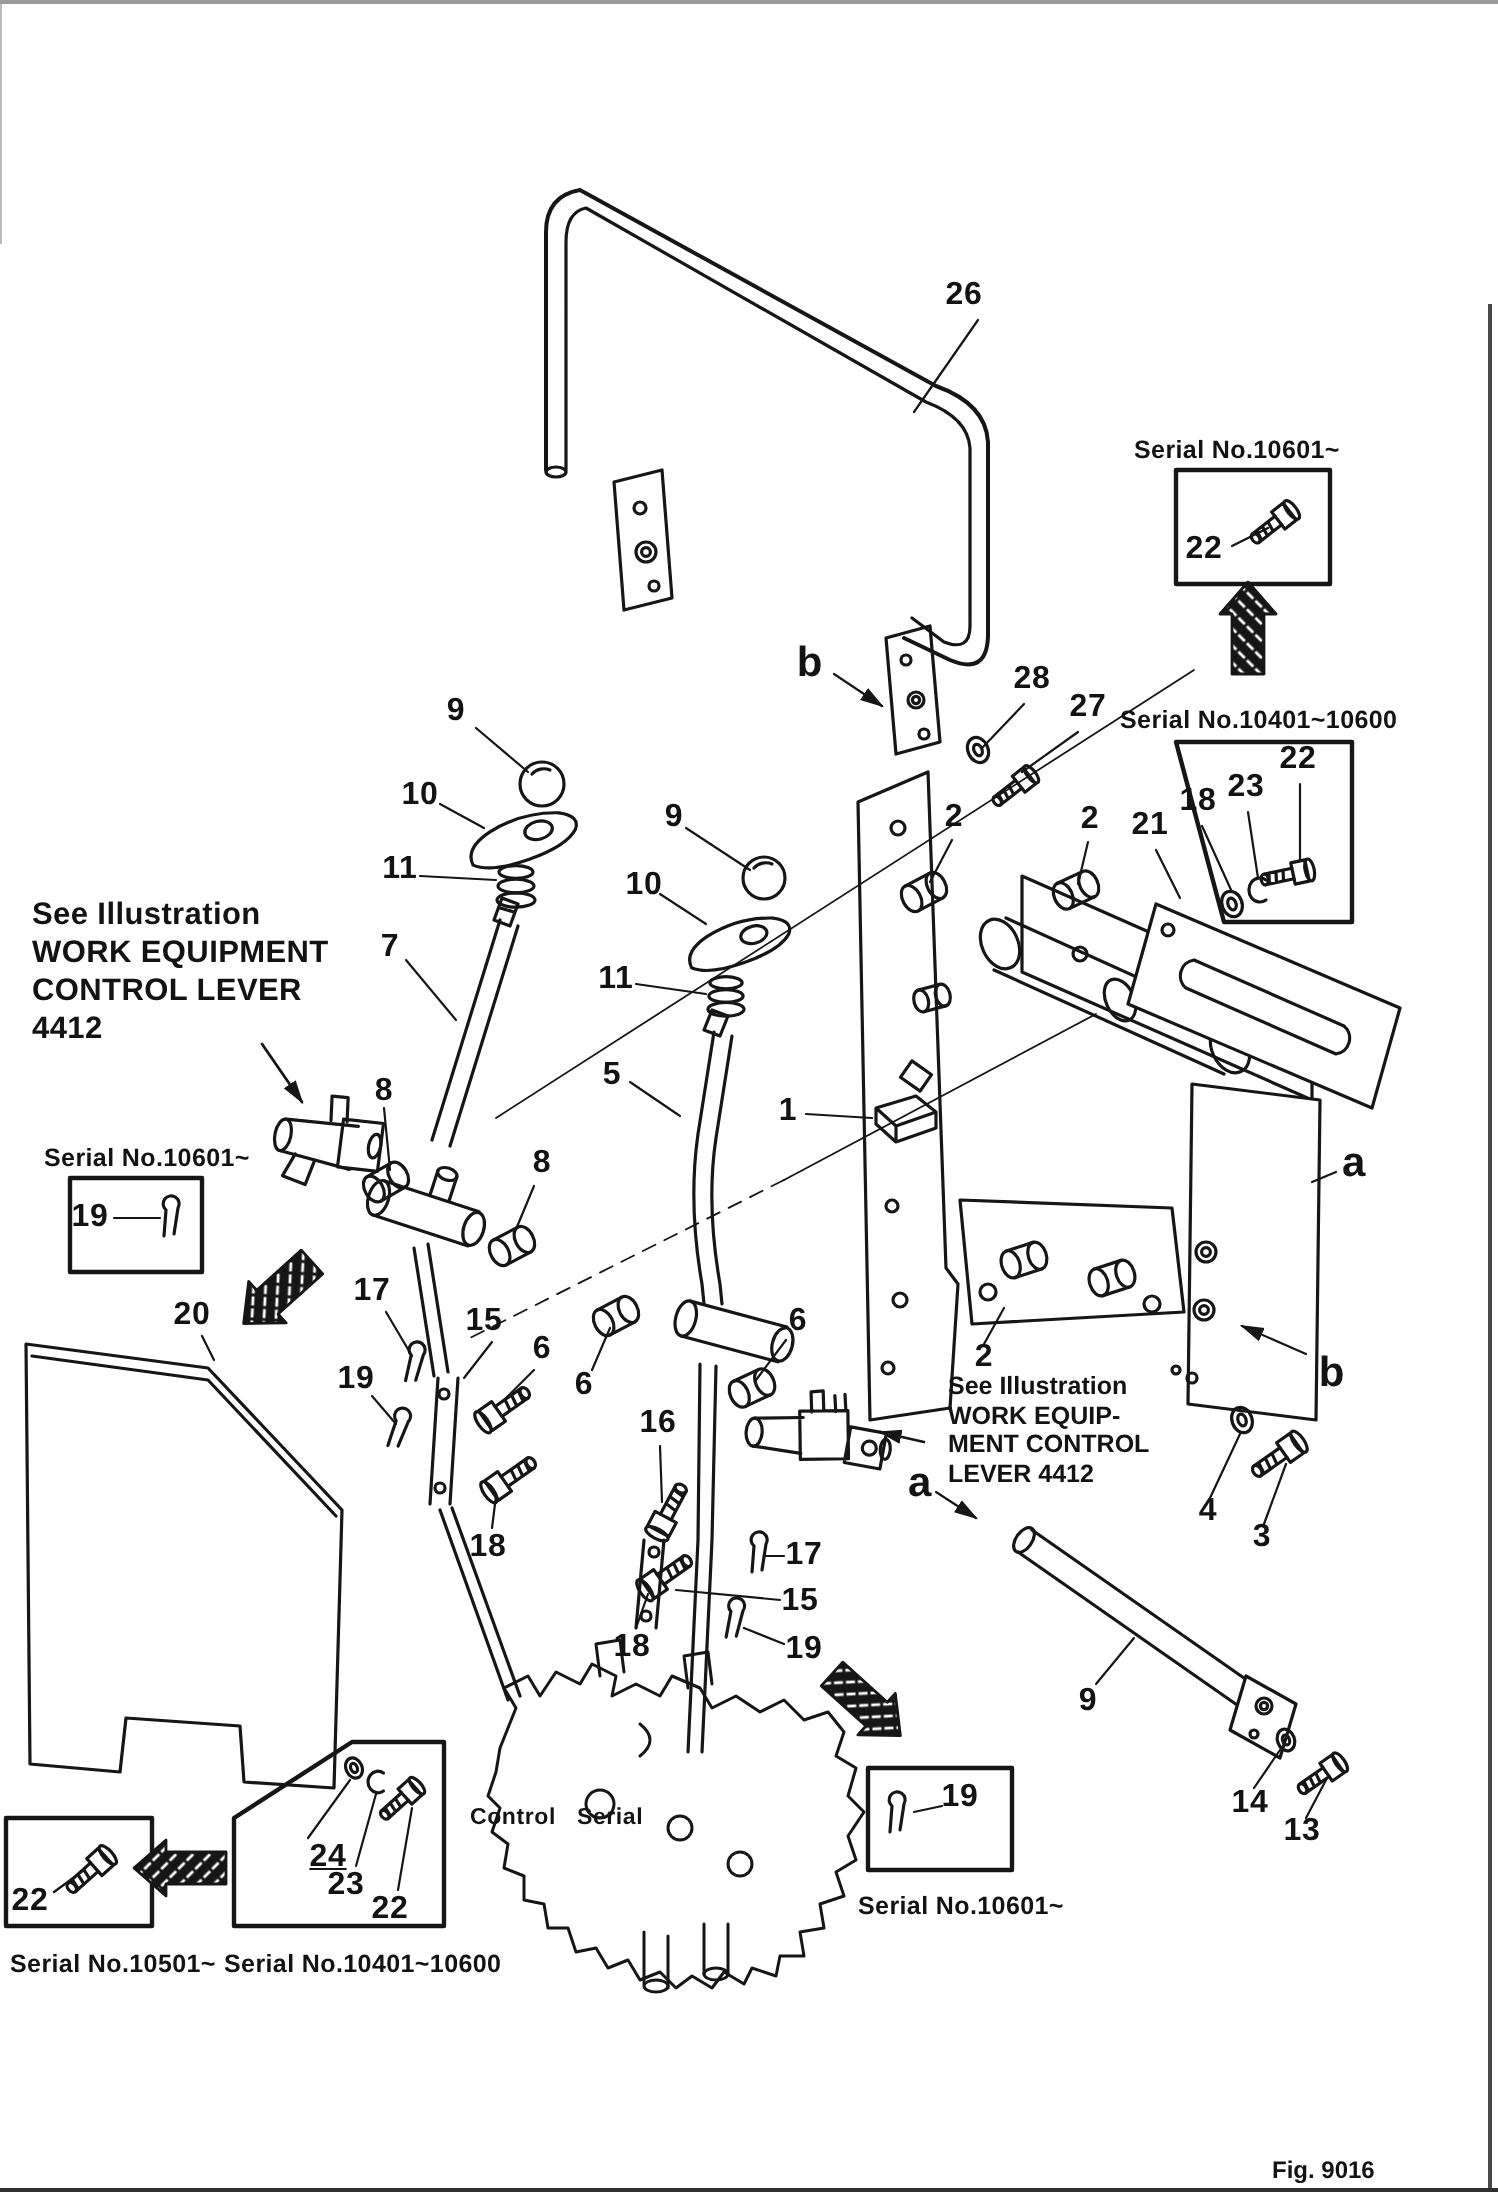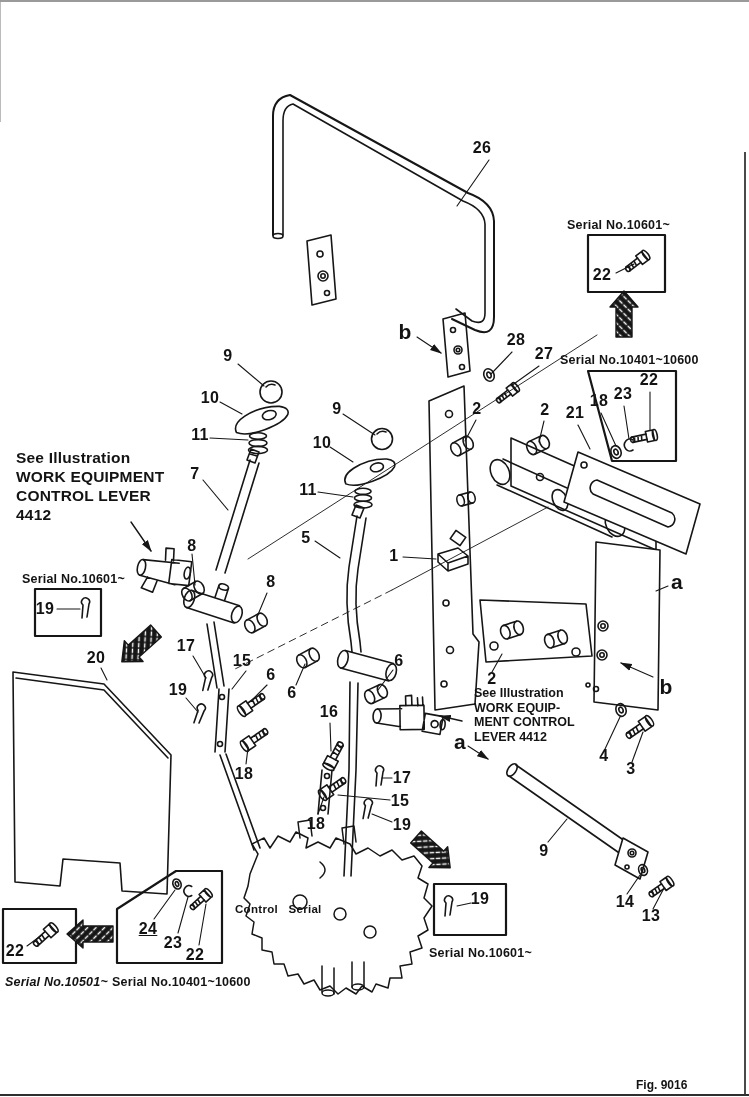--- a/index.html
+++ b/index.html
@@ -379,31 +379,31 @@
       <div class="callout" style="left: 96px; top: 656px;">20</div>
       <div class="callout" style="left: 492px; top: 677px;">2</div>
       <div class="callout letter" style="left: 460px; top: 740px;">a</div>
       <div class="callout letter" style="left: 666px; top: 685px;">b</div>
       <div class="callout letter" style="left: 677px; top: 580px;">a</div>
       <div class="callout" style="left: 604px; top: 754px;">4</div>
       <div class="callout" style="left: 631px; top: 767px;">3</div>
       <div class="callout" style="left: 544px; top: 849px;">9</div>
       <div class="callout" style="left: 625px; top: 900px;">14</div>
       <div class="callout" style="left: 651px; top: 914px;">13</div>
-      <div class="callout" style="left: 148px; top: 927px; text-decoration: underline;">24</div>
+      <div class="callout" style="left: 164px; top: 927px; text-decoration: underline;">24</div>
       <div class="callout" style="left: 173px; top: 941px;">23</div>
       <div class="callout" style="left: 195px; top: 953px;">22</div>
       <div class="callout" style="left: 602px; top: 273px;">22</div>
       <div class="callout" style="left: 45px; top: 607px;">19</div>
       <div class="callout" style="left: 480px; top: 897px;">19</div>
       <div class="callout" style="left: 15px; top: 949px;">22</div>
       <div class="serial" style="left: 567px; top: 216px;">Serial No.10601~</div>
       <div class="serial" style="left: 560px; top: 351px;">Serial No.10401~10600</div>
       <div class="serial" style="left: 22px; top: 570px;">Serial No.10601~</div>
       <div class="serial" style="left: 429px; top: 944px;">Serial No.10601~</div>
-      <div class="serial" style="left: 5px; top: 973px; font-style: italic;">Serial No.10501~</div>
+      <div class="serial" style="left: 5px; top: 973px;">Serial No.10501~</div>
       <div class="serial" style="left: 112px; top: 973px;">Serial No.10401~10600</div>
     </div>
 
   <div class="edge" id="edge-right"></div>
   <div class="edge" id="edge-bottom"></div>
   <div class="edge" id="edge-left"></div>
 </div>
 
 </body></html>

